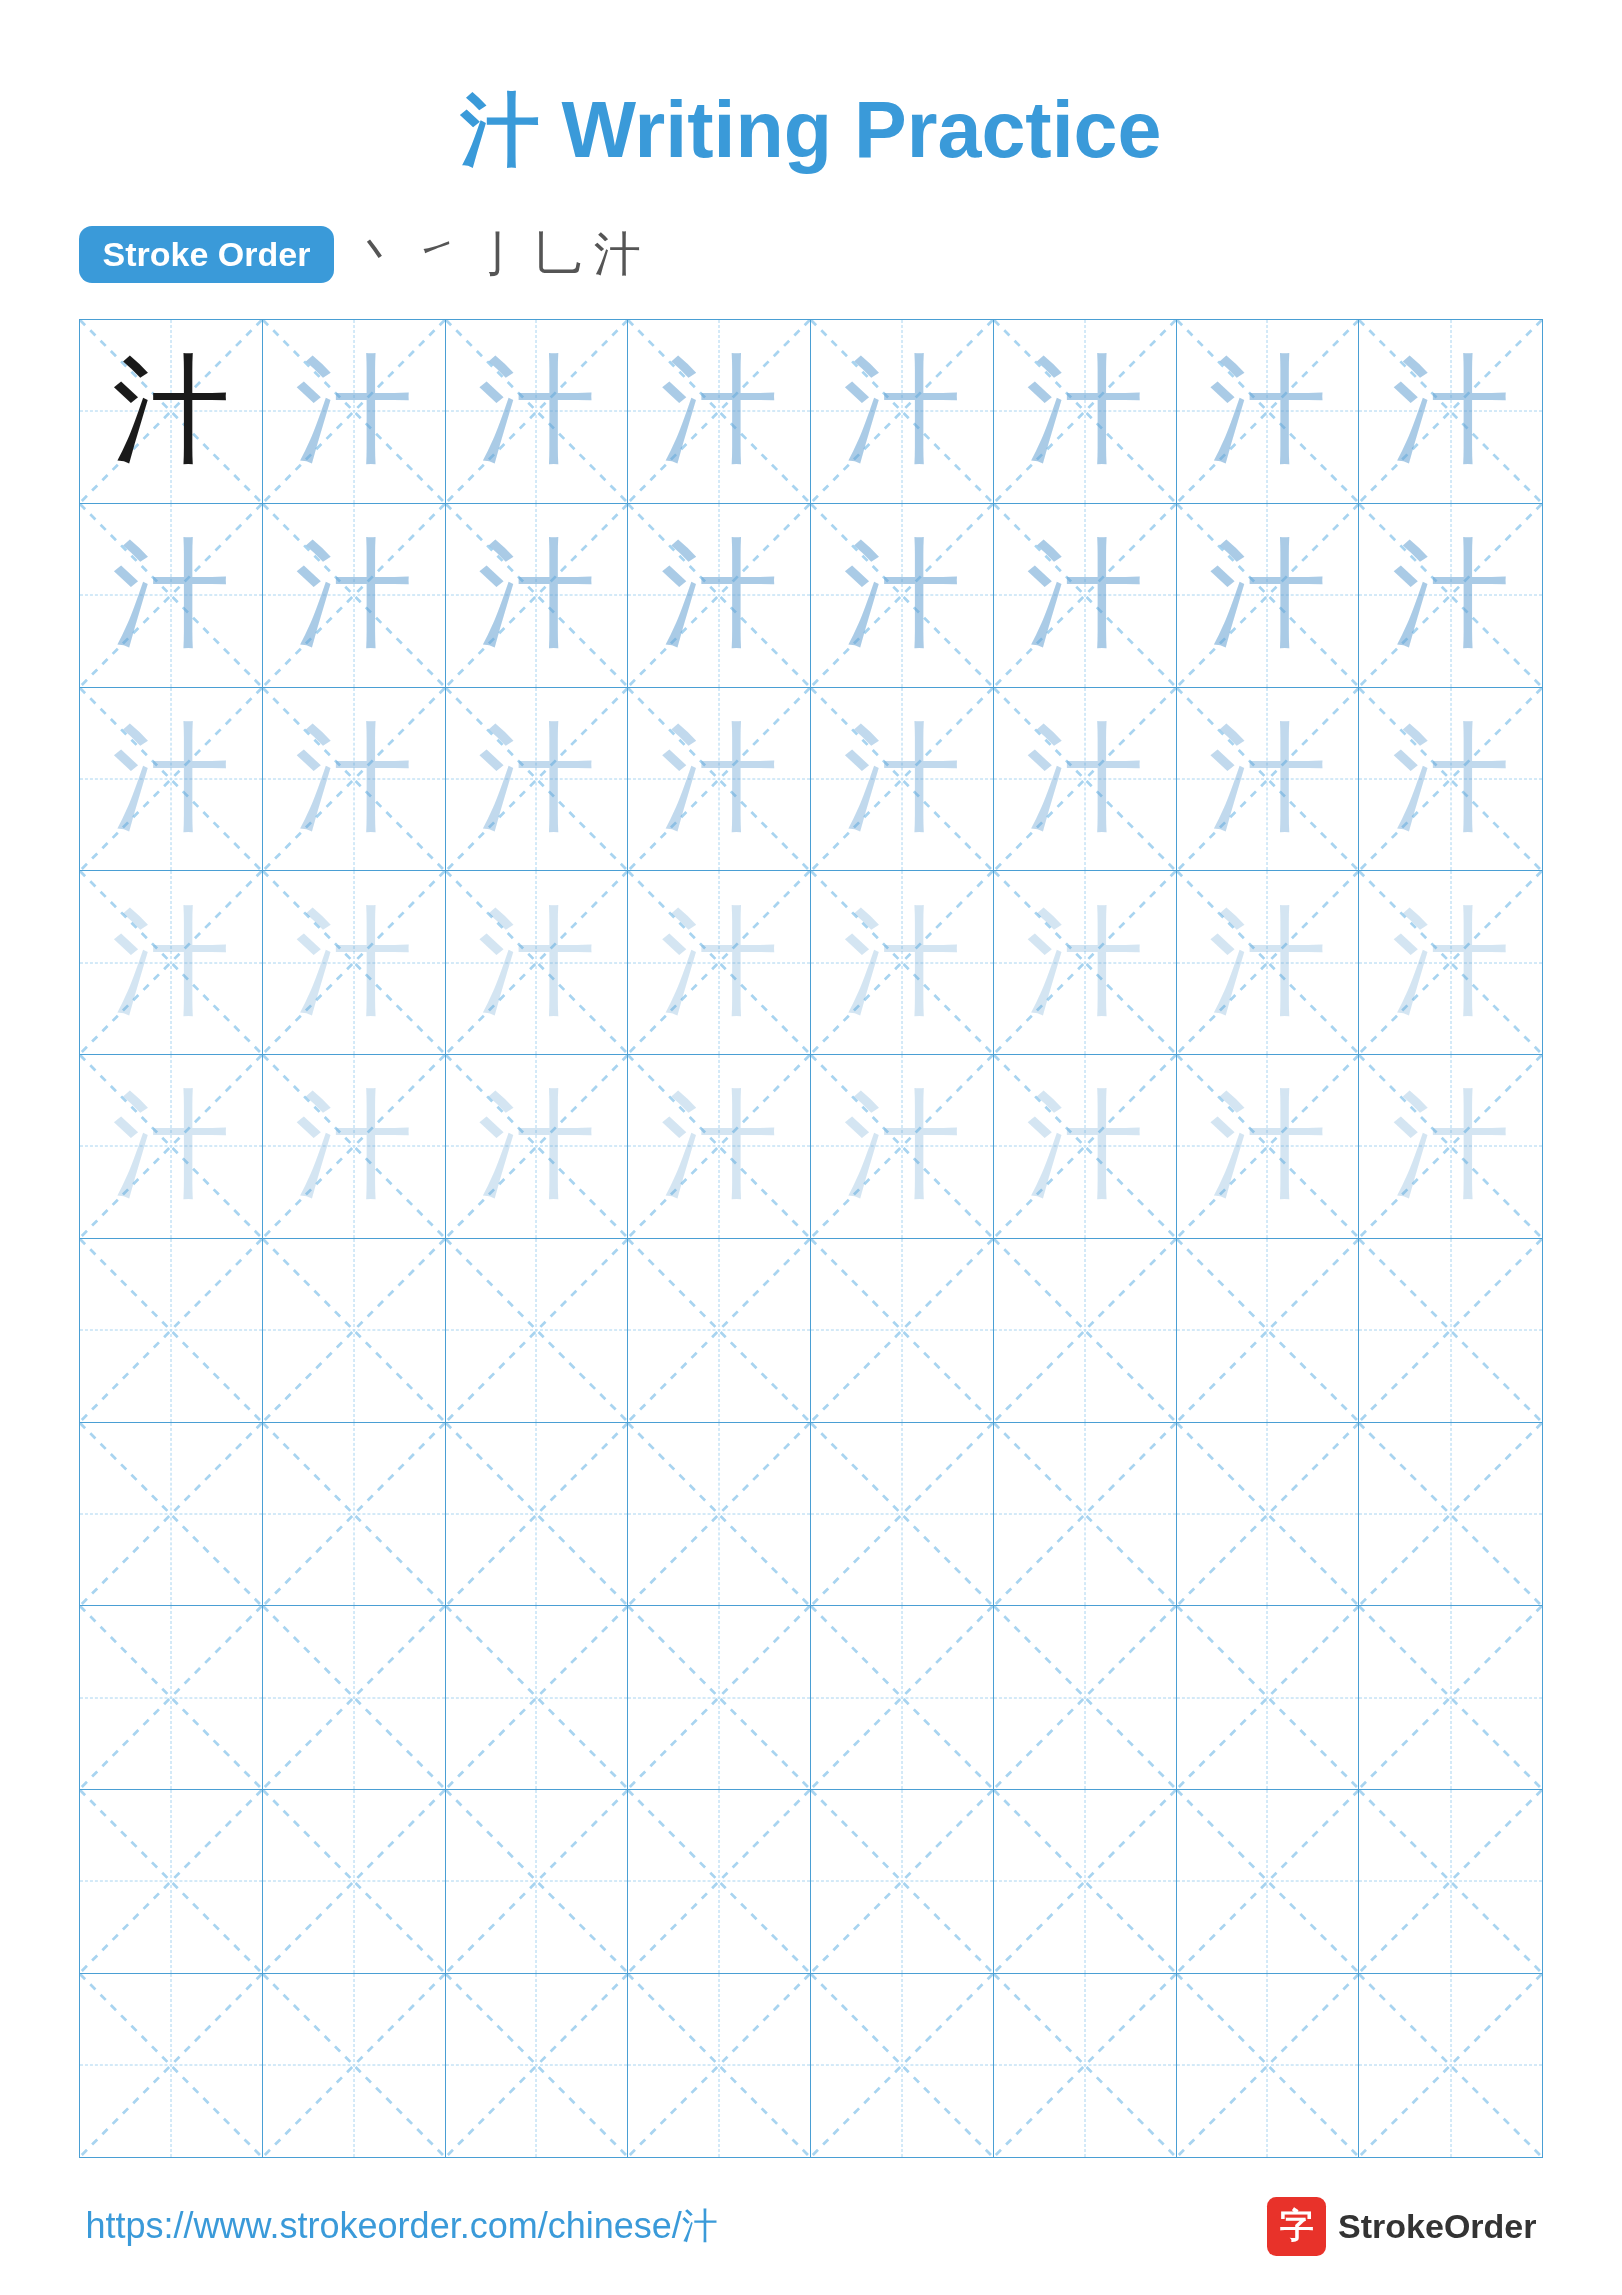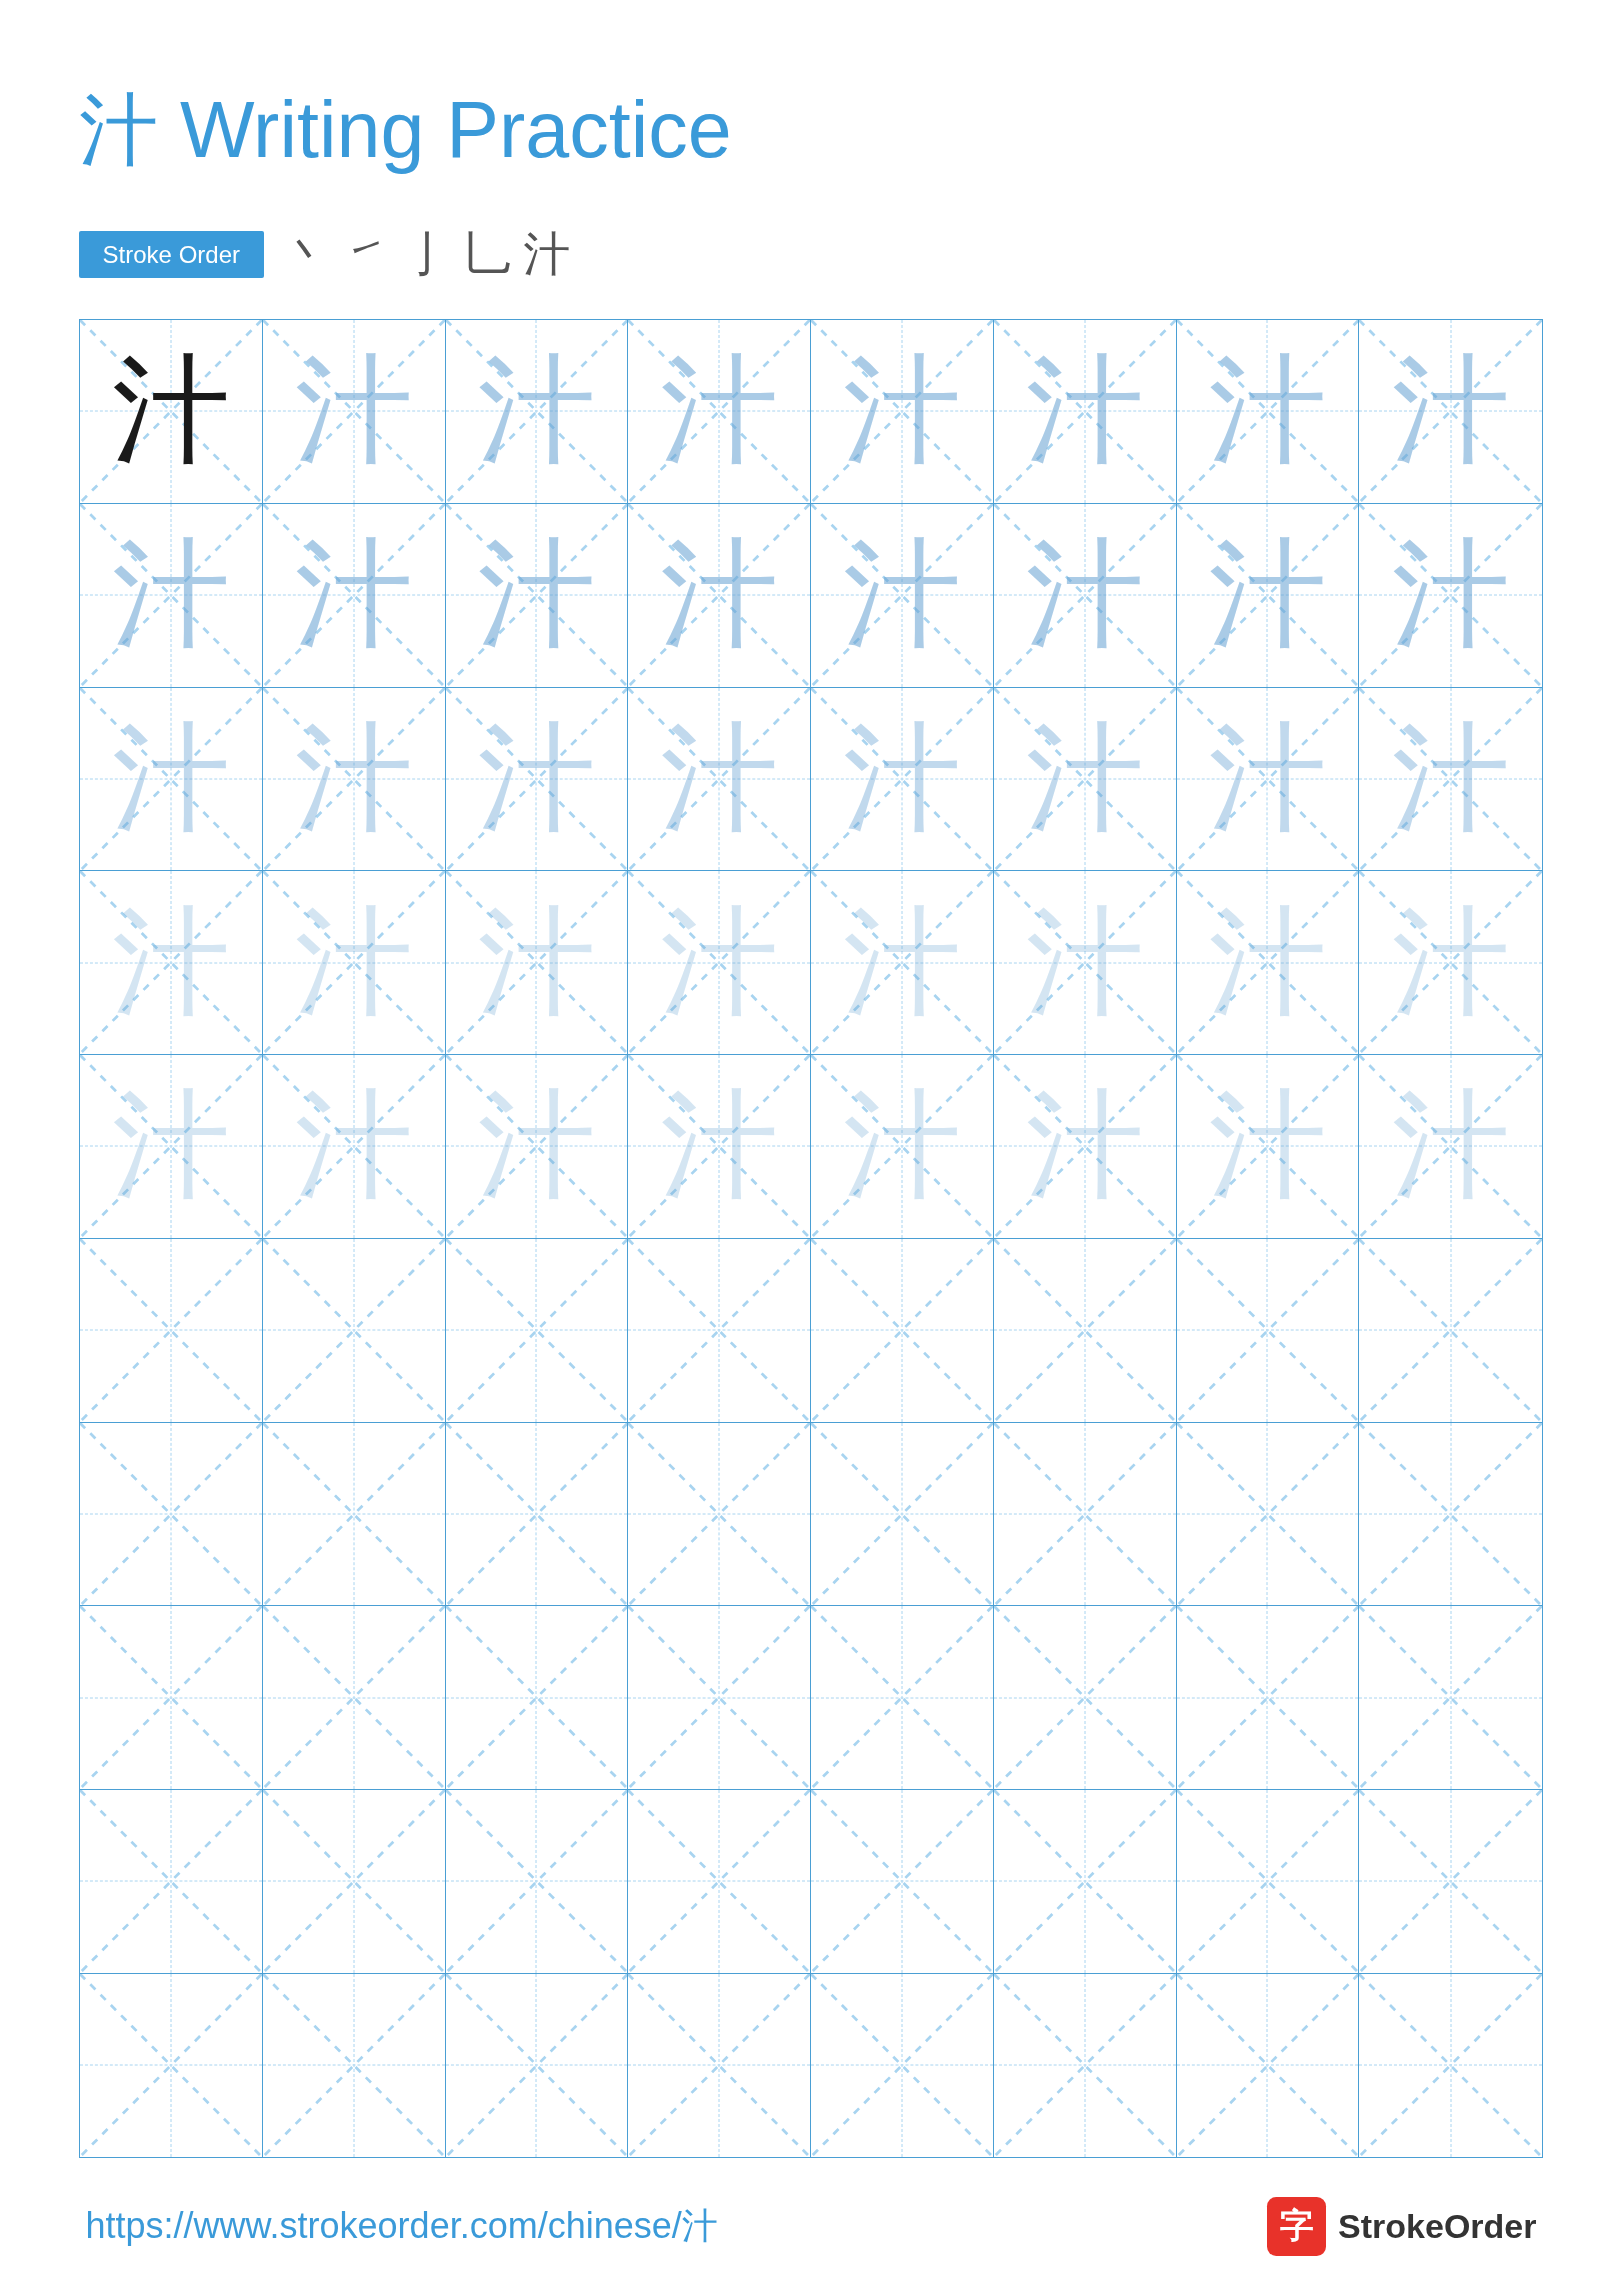--- a/index.html
+++ b/index.html
@@ -7,45 +7,46 @@
     body {
       background: #fff;
       font-family: sans-serif;
       width: 1622px;
       min-height: 2295px;
       position: relative;
       padding: 52px 79px;
     }
 
     .page-title {
+      text-align: center;
       font-size: 79px;
-      font-weight: normal;
+      font-weight: bold;
       color: #3a9ad9;
       margin-bottom: 39px;
       margin-top: 26px;
     }
 
     .page-title .char {
       color: #3a9ad9;
     }
 
     .stroke-order-row {
       display: flex;
       align-items: center;
       margin-bottom: 33px;
       gap: 19.6px;
     }
 
     .stroke-order-badge {
       background: #3a9ad9;
       color: #fff;
-      font-size: 24px;
-      font-weight: normal;
+      font-size: 34px;
+      font-weight: bold;
       padding: 9.2px 23.6px;
-      border-radius: 2px;
+      border-radius: 13px;
       white-space: nowrap;
     }
 
     .stroke-order-chars {
       display: flex;
       align-items: center;
       gap: 13px;
       font-size: 47px;
       color: #333;
     }

